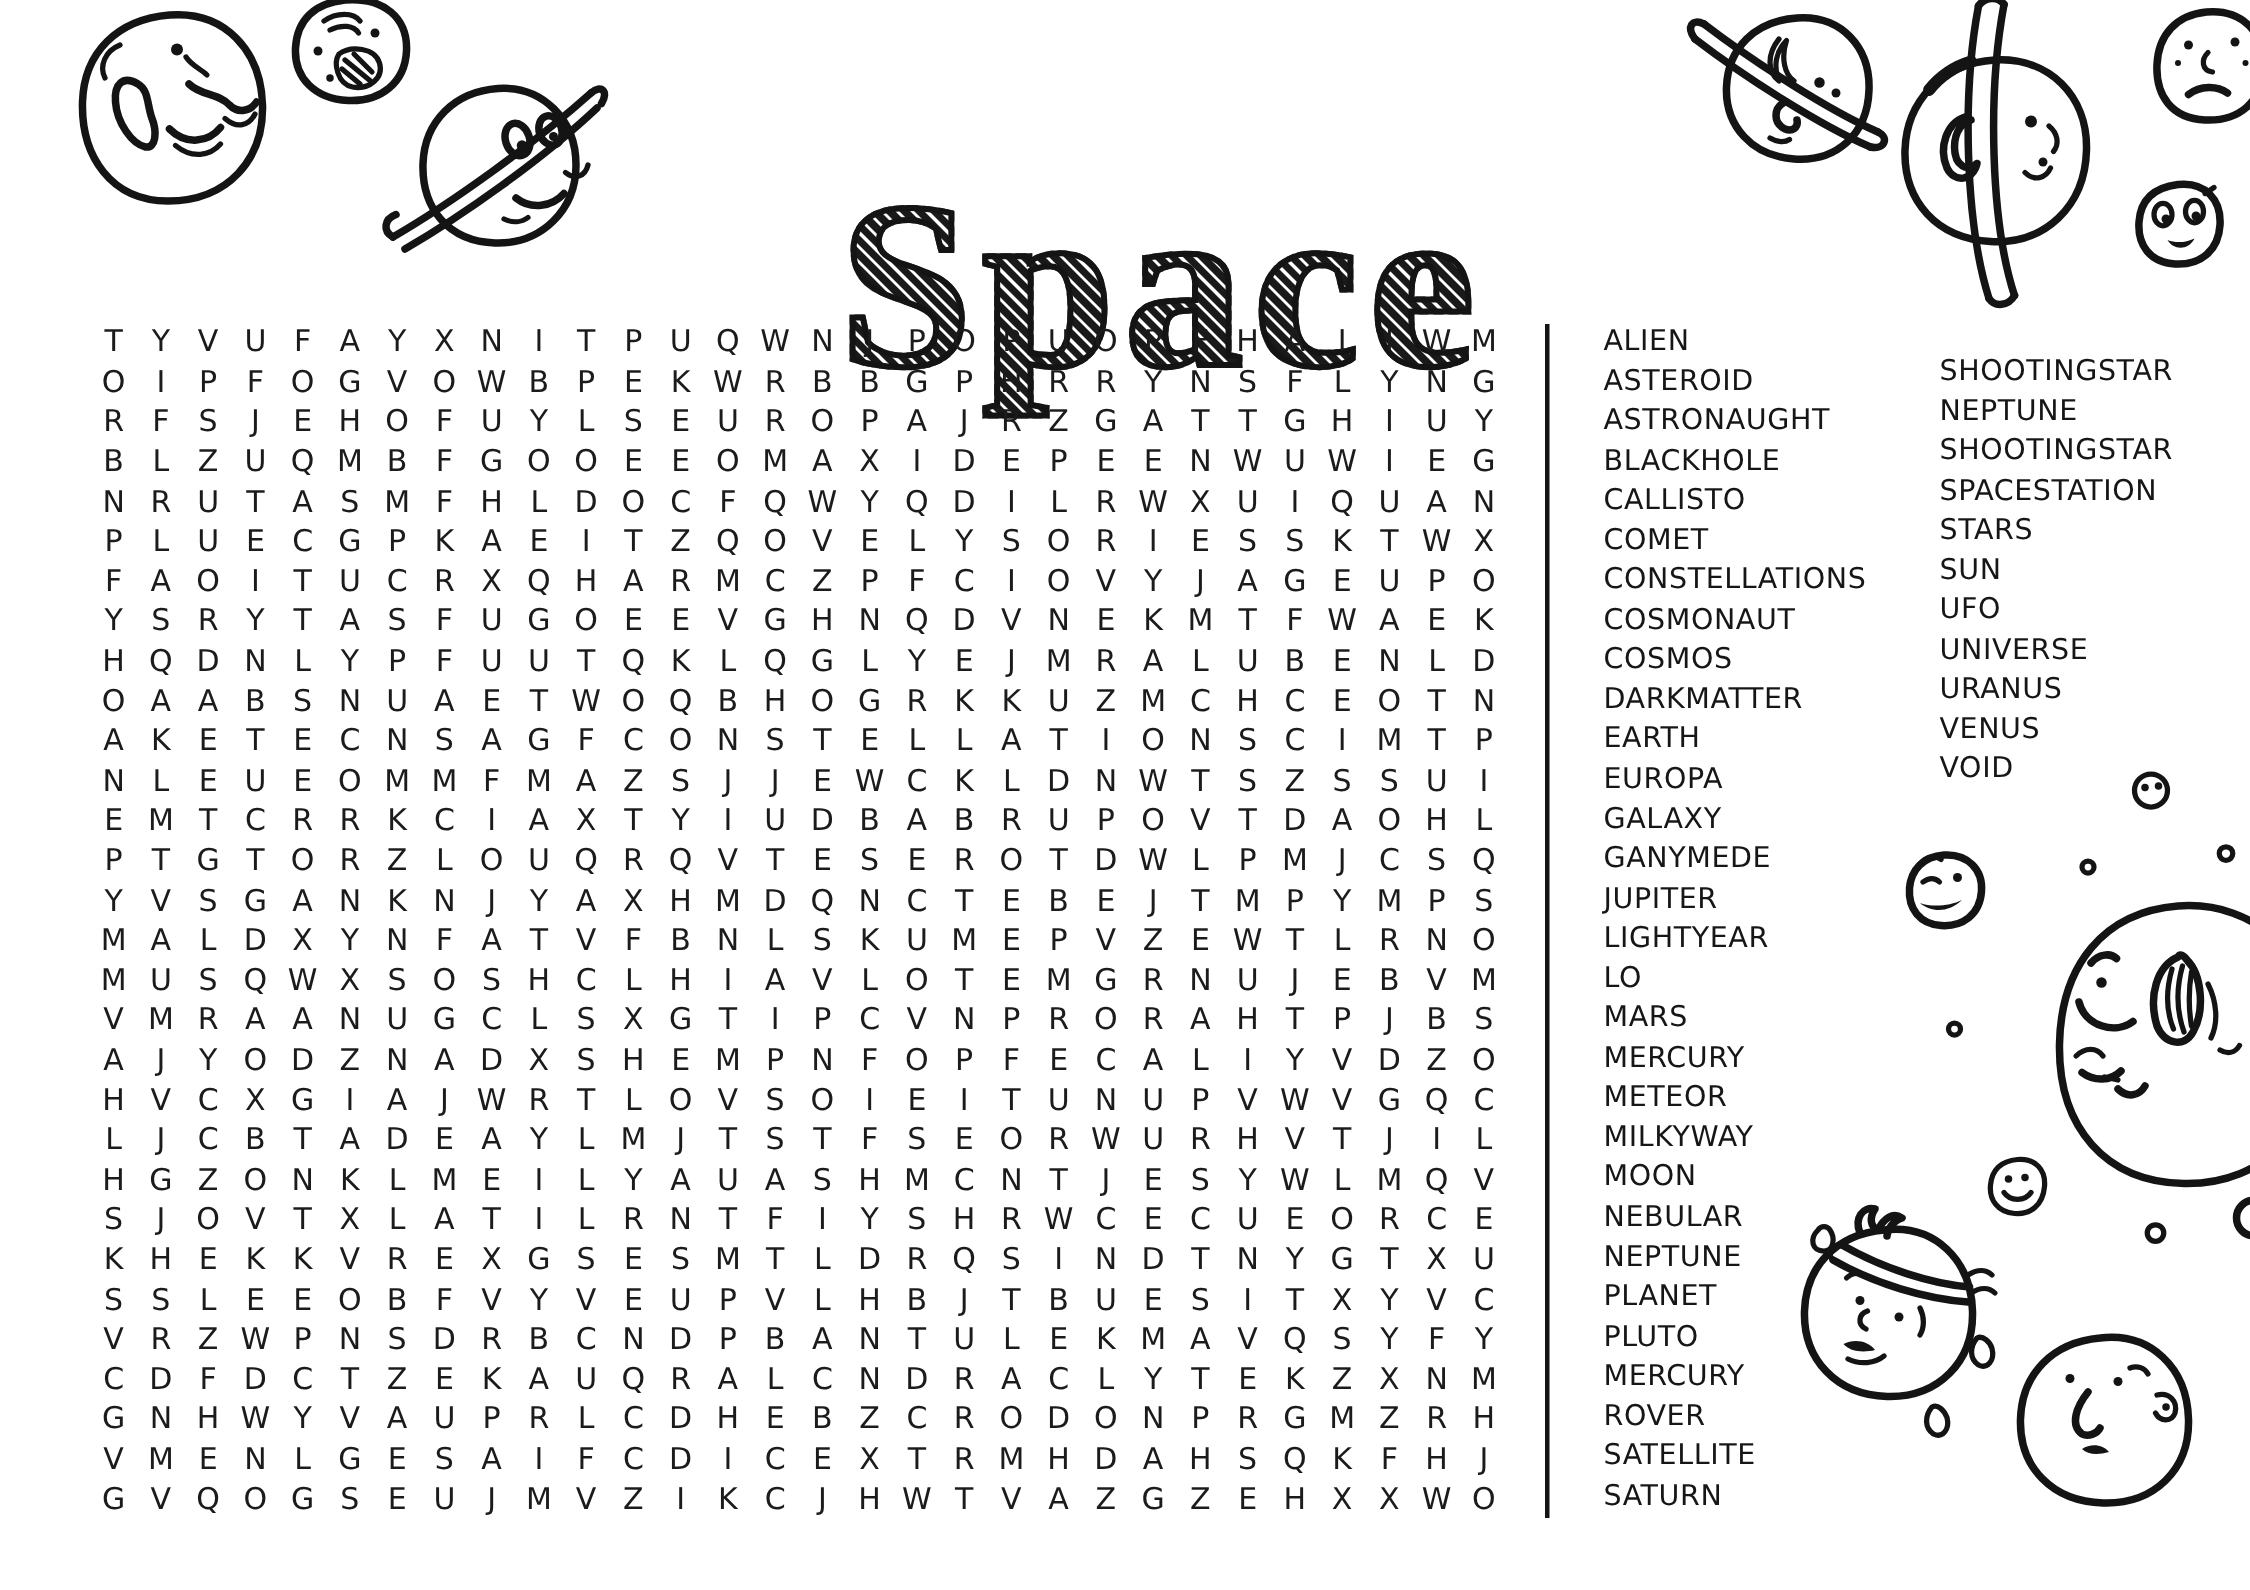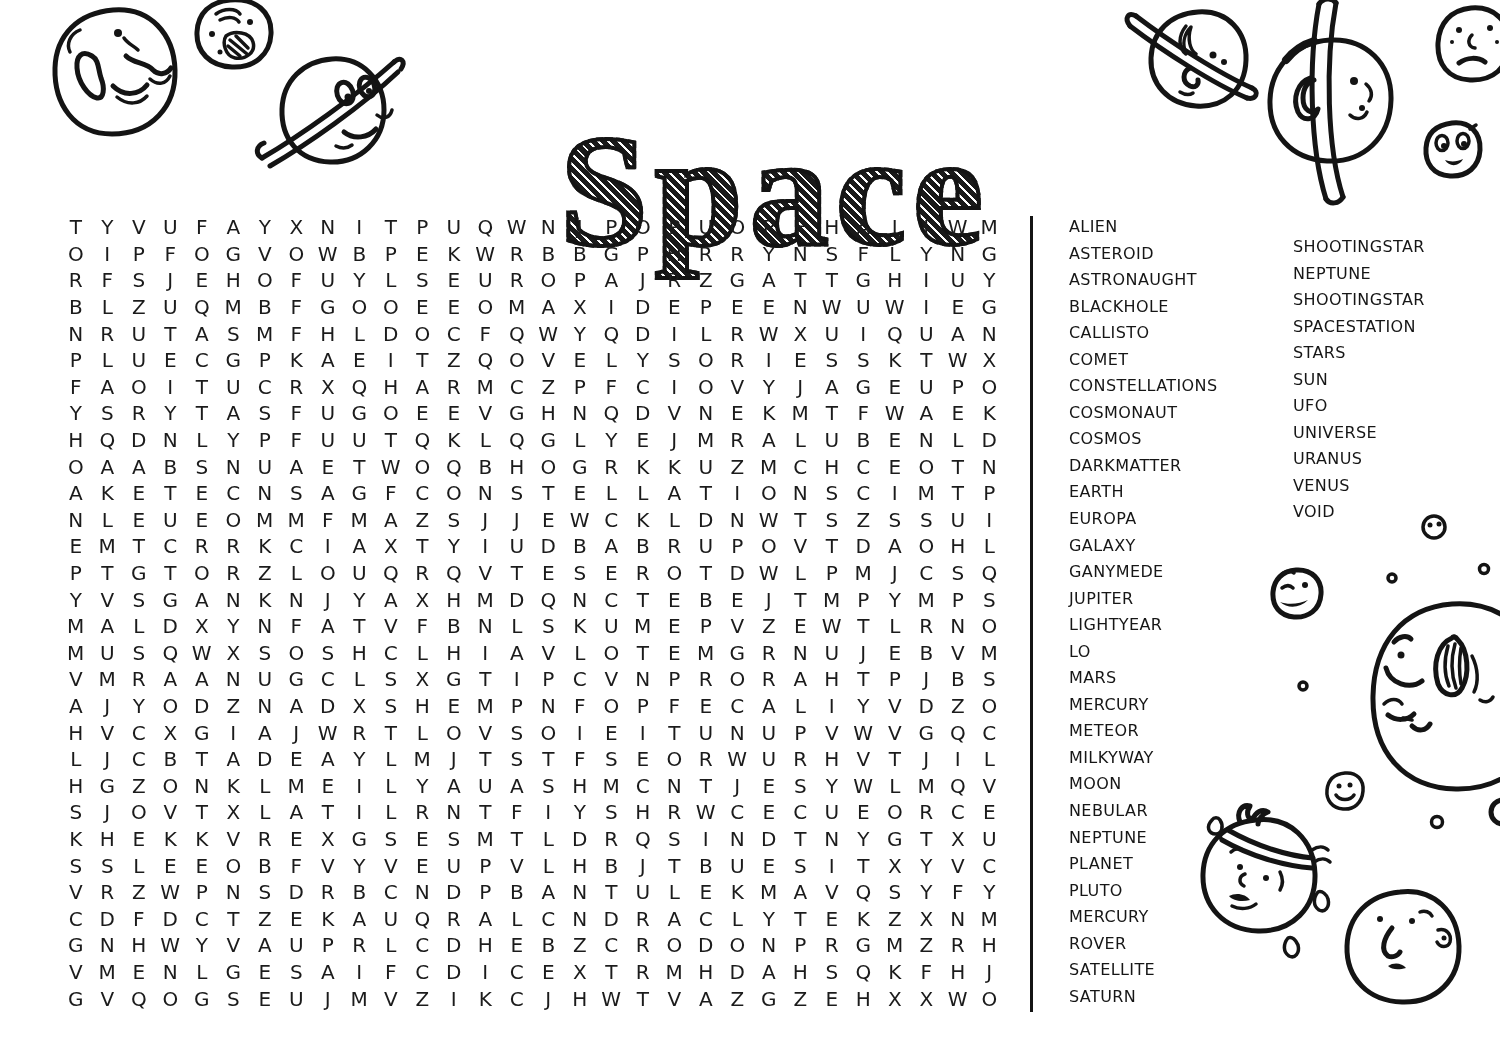--- a/index.html
+++ b/index.html
@@ -26,21 +26,21 @@
   }
   #letter-grid {
     position:absolute; left:60px; top:214px; z-index:2;
     display:grid; grid-template-columns:repeat(30, 31.5px); grid-auto-rows:26.6px;
     font-family:"DejaVu Sans", sans-serif; font-size:20px; color:#1b1b1b;
   }
   #letter-grid .cell { display:flex; align-items:center; justify-content:center; }
   .divider { position:absolute; left:1030px; top:216px; width:3px; height:796px; background:#141414; z-index:2; }
   .word-col {
     position:absolute; top:214px; z-index:2;
-    font-family:"DejaVu Sans", sans-serif; font-size:16px; color:#161616; letter-spacing:0.4px;
+    font-family:"DejaVu Sans", sans-serif; font-size:19px; color:#161616; letter-spacing:0.4px;
   }
   .word-col .word { height:26.55px; line-height:26.55px; white-space:nowrap; }
   #word-col-1 { left:1069px; }
   #word-col-2 { left:1293px;margin-top:20px; }
 </style>
 </head>
 <body>
 
 <svg class="doodles" viewBox="0 0 1500 1060" xmlns="http://www.w3.org/2000/svg">
 

